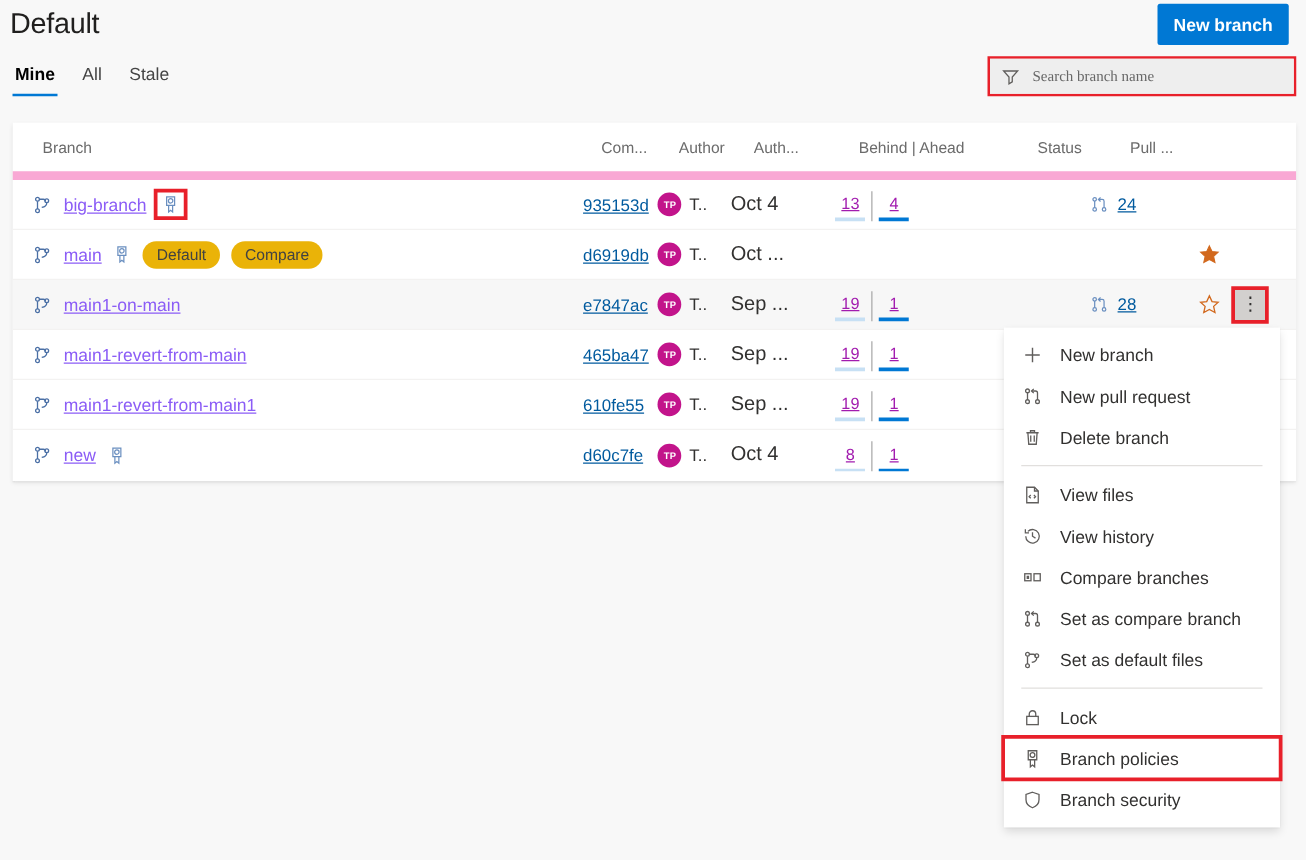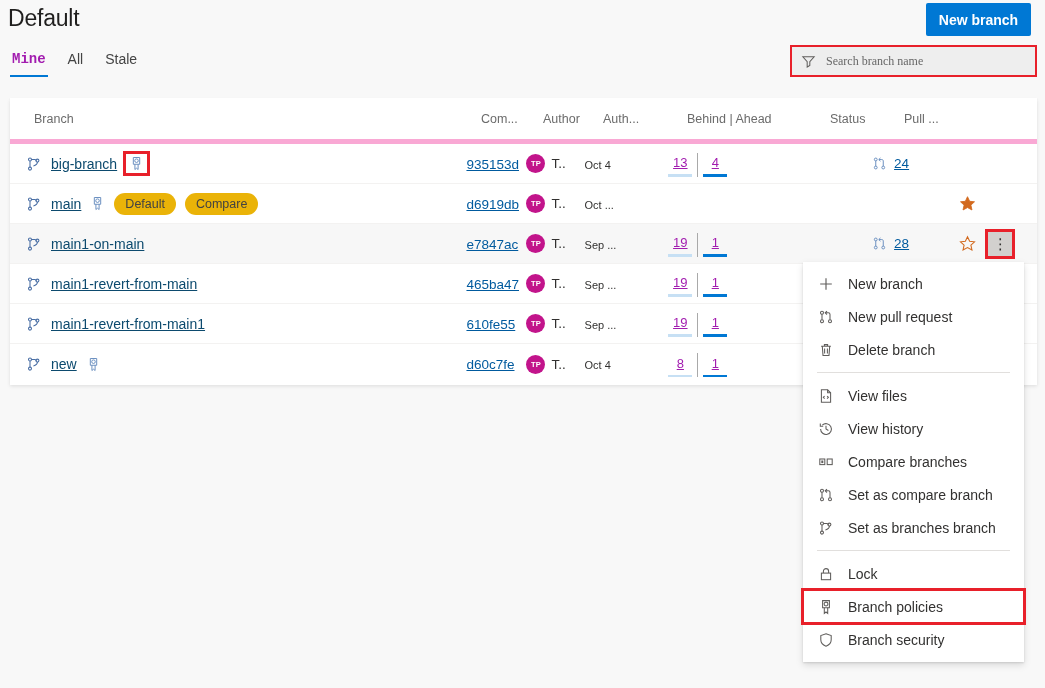--- a/index.html
+++ b/index.html
@@ -29,21 +29,21 @@
     cursor: pointer;
     display: flex; align-items: center; justify-content: center;
   }
 
   
   .tabs { position: absolute; left: 10px; top: 49px; display: flex; gap: 18px; }
   .tab {
     position: relative; padding: 2px 2px 10px 2px;
     font-size: 14px; color: #444; cursor: pointer;
   }
-  .tab.active { color: #a21caf; font-weight: 600; font-family: Liberation Mono, monospace; }
+  .tab.active { color: #000000; font-weight: 600; }
   .tab.active::after {
     content: ""; position: absolute; left: 0; right: 0; bottom: 0;
     height: 2px; background: #0078d4;
   }
 
   
   .search-wrap {
     position: absolute; left: 790px; top: 45px;
     width: 247px; height: 32px;
     border: 2px solid #e8202a;
@@ -69,21 +69,21 @@
     width: 1027px; height: 287px;
     background: #fff;
     box-shadow: 0 1.6px 3.6px rgba(0,0,0,0.10), 0 0.3px 0.9px rgba(0,0,0,0.10);
     overflow: hidden;
   }
   .thead, .row {
     display: flex; align-items: center;
     height: 40px;
     padding-left: 16px; padding-right: 12px;
   }
-  .thead { height: 46px; border-bottom: 5px solid #f9a8d4; }
+  .thead { height: 46px; border-bottom: 7px solid #f9a8d4; }
   .thead .th {
     font-size: 12.5px; color: #6b6b6b; font-weight: 400;
     white-space: nowrap; overflow: hidden;
   }
   .row { border-bottom: 1px solid #f3f2f1; font-size: 14px; }
   .row.highlight { background: #f7f7f7; }
   .row:last-child { border-bottom: none; }
 
   
   .c-branch { width: 455px; display: flex; align-items: center; gap: 9px; }
@@ -94,32 +94,32 @@
   .c-status { width: 112px; }
   .c-pr     { width: 78px; }
   .c-fav    { width: 42px; }
   .c-more   { width: 38px; }
 
   .th.c-branch { padding-left: 8px; }
   .th.c-commit { text-align: left; }
   .th.c-ba { padding-left: 14px; }
   .th.c-status { padding-left: 42px; }
   .th.c-pr { padding-left: 4px; }
-  .branch-name { color: #0c4a6e; text-decoration: underline; cursor: pointer; font-size: 14px; }
+  .branch-name { color: #8b5cf6; text-decoration: underline; cursor: pointer; font-size: 14px; }
   .commit-link { color: #005a9e; text-decoration: underline; cursor: pointer; font-size: 13.5px; }
 
   .avatar {
     width: 19px; height: 19px; border-radius: 50%;
     background: #c2148b;
     color: #fff; font-size: 7.5px; font-weight: 700;
     display: flex; align-items: center; justify-content: center;
     letter-spacing: 0.2px;
   }
   .author-name { font-size: 13.5px; color: #323130; }
-  .date-txt { font-size: 11px; color: #323130; white-space: nowrap; }
+  .date-txt { font-size: 16px; color: #323130; white-space: nowrap; }
 
   .pill {
     height: 22px; padding: 0 11px; border-radius: 11px;
     background: #eab308; color: #424242; font-size: 12.5px;
     display: inline-flex; align-items: center;
   }
 
   
   .ba {
     display: flex; align-items: flex-end; gap: 0;
@@ -567,21 +567,21 @@
       <div class="mi">
         <span class="mi-icon">
           <svg width="16" height="16" viewBox="0 0 16 16" fill="none" stroke="#605e5c" stroke-width="1.05">
         <circle cx="4" cy="3.4" r="1.5"></circle>
             <circle cx="4" cy="12.6" r="1.5"></circle>
             <circle cx="11.4" cy="4.6" r="1.5"></circle>
         <path d="M4 4.9v6.2M5.5 3.4h3.2c1.4 0 1.7.6 1.7 1.8v0"></path>
         <path d="M11.4 6.1c0 2.6-1.9 3.4-4 3.8"></path>
           </svg>
         </span>
-        <span>Set as branches branch</span>
+        <span>Set as default files</span>
       </div>
       <div class="menu-sep"></div>
       <div class="mi">
         <span class="mi-icon">
           <svg width="16" height="16" viewBox="0 0 16 16" fill="none" stroke="#605e5c" stroke-width="1.05">
         <rect x="3.4" y="7.1" width="9.2" height="6.6"></rect>
         <path d="M5.4 7.1V5.2a2.6 2.6 0 0 1 5.2 0v1.9"></path>
           </svg>
         </span>
         <span>Lock</span>

